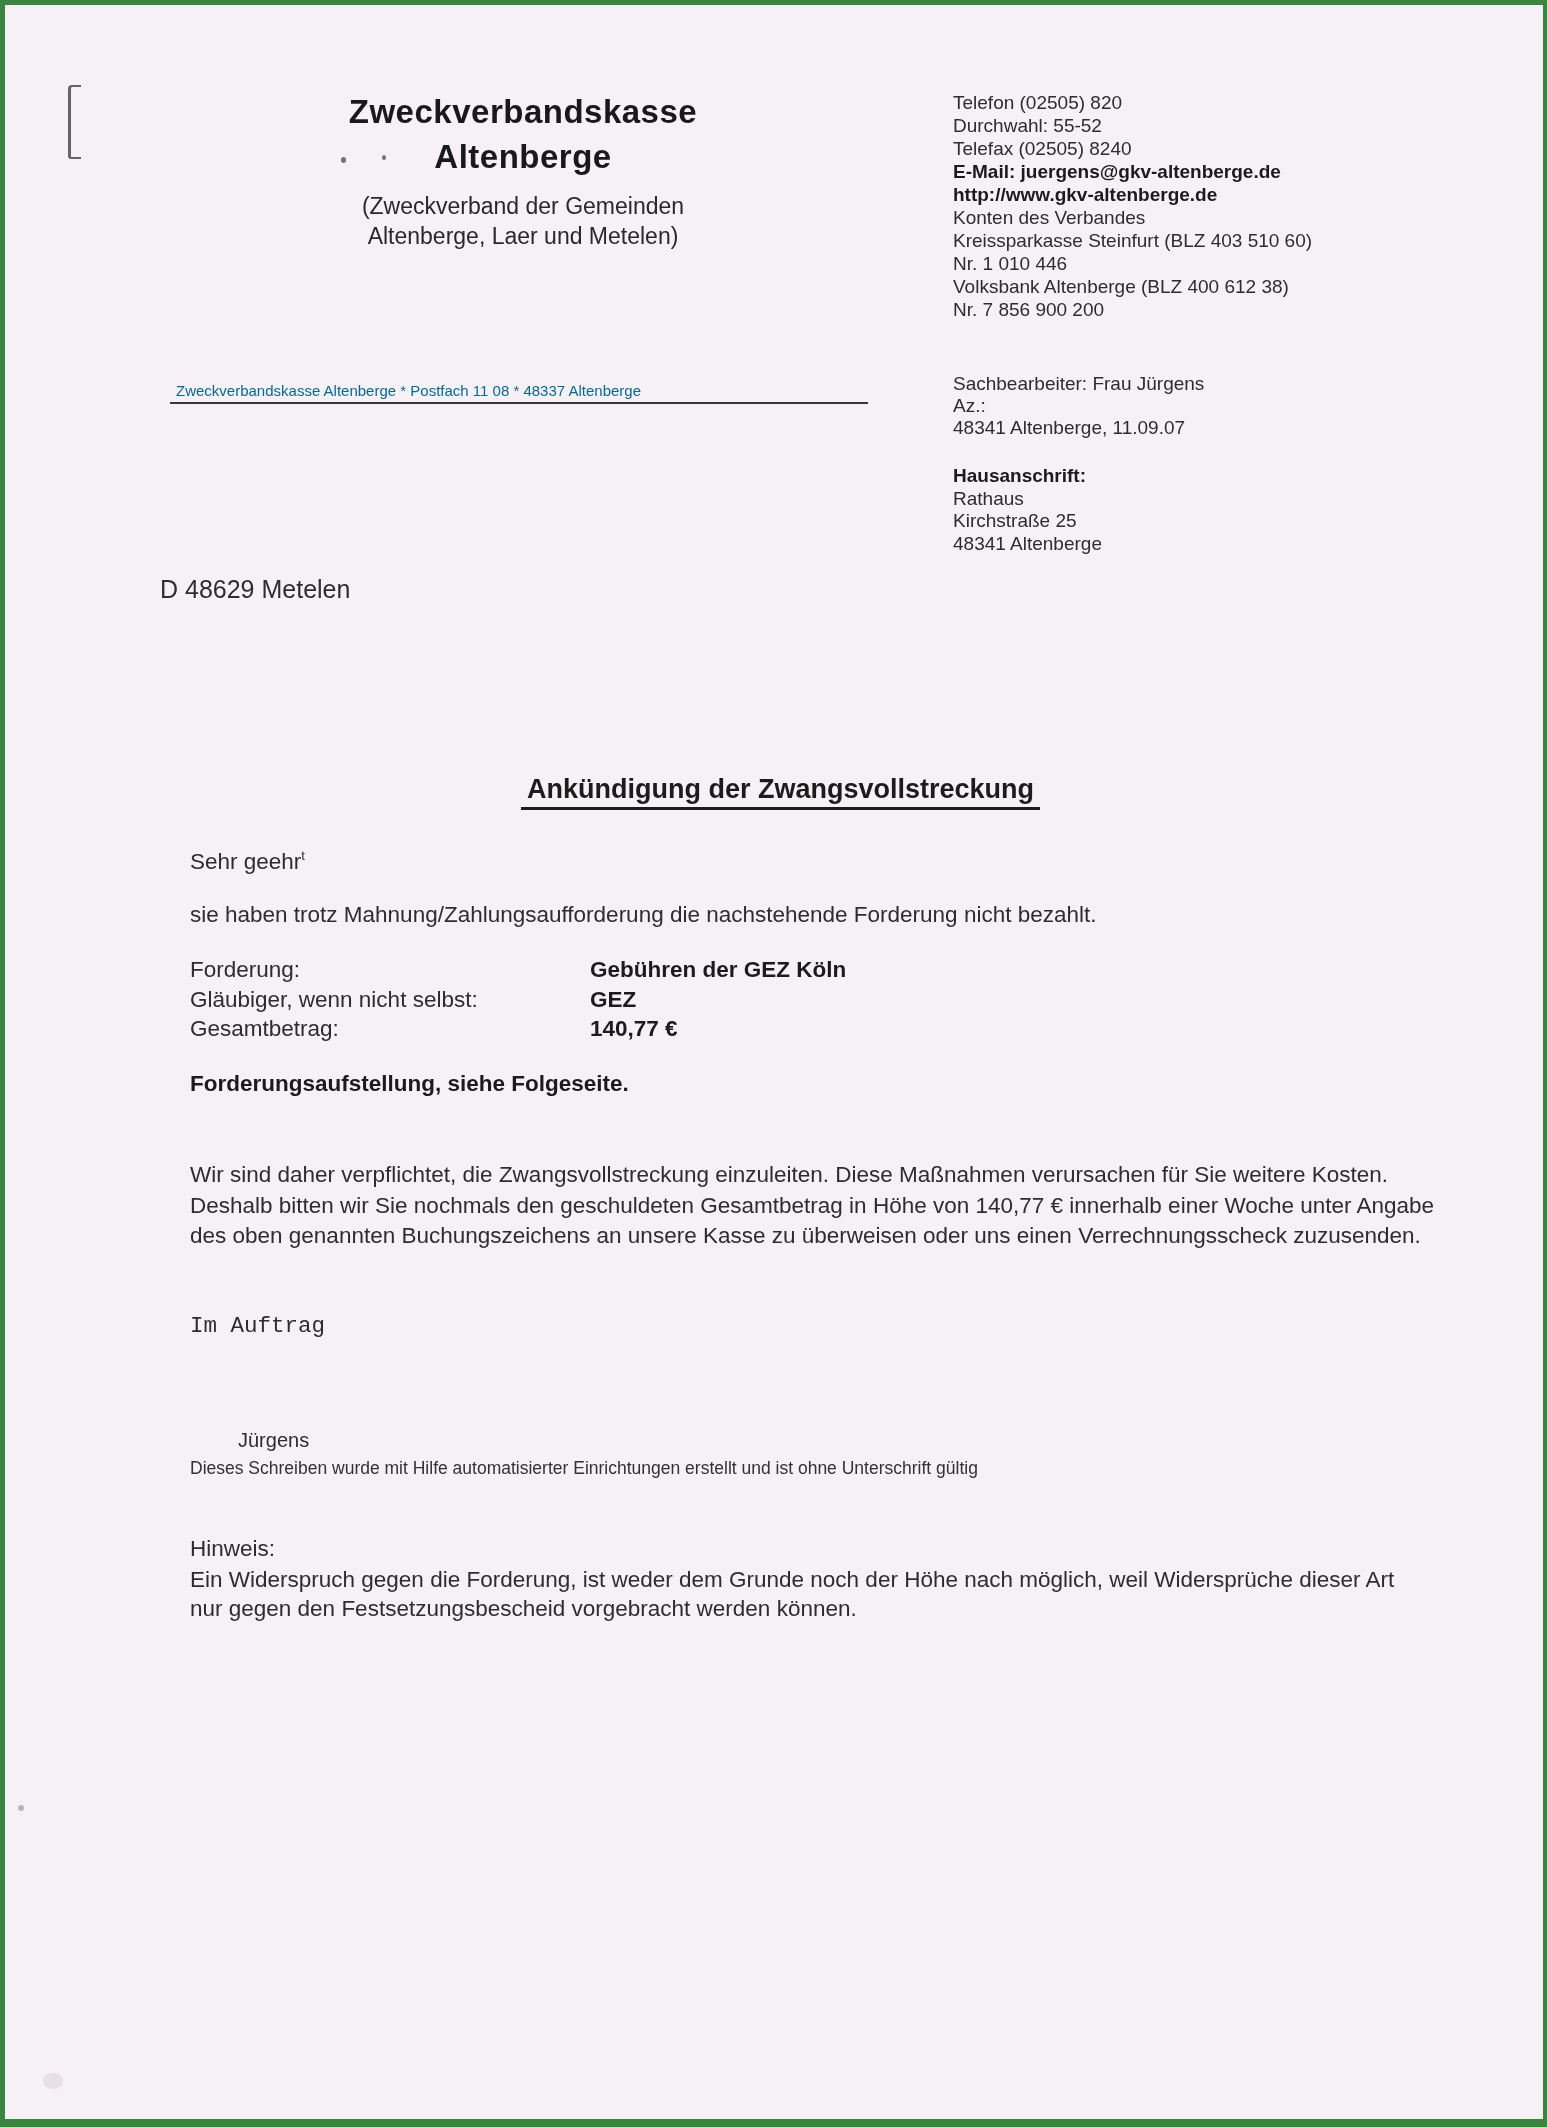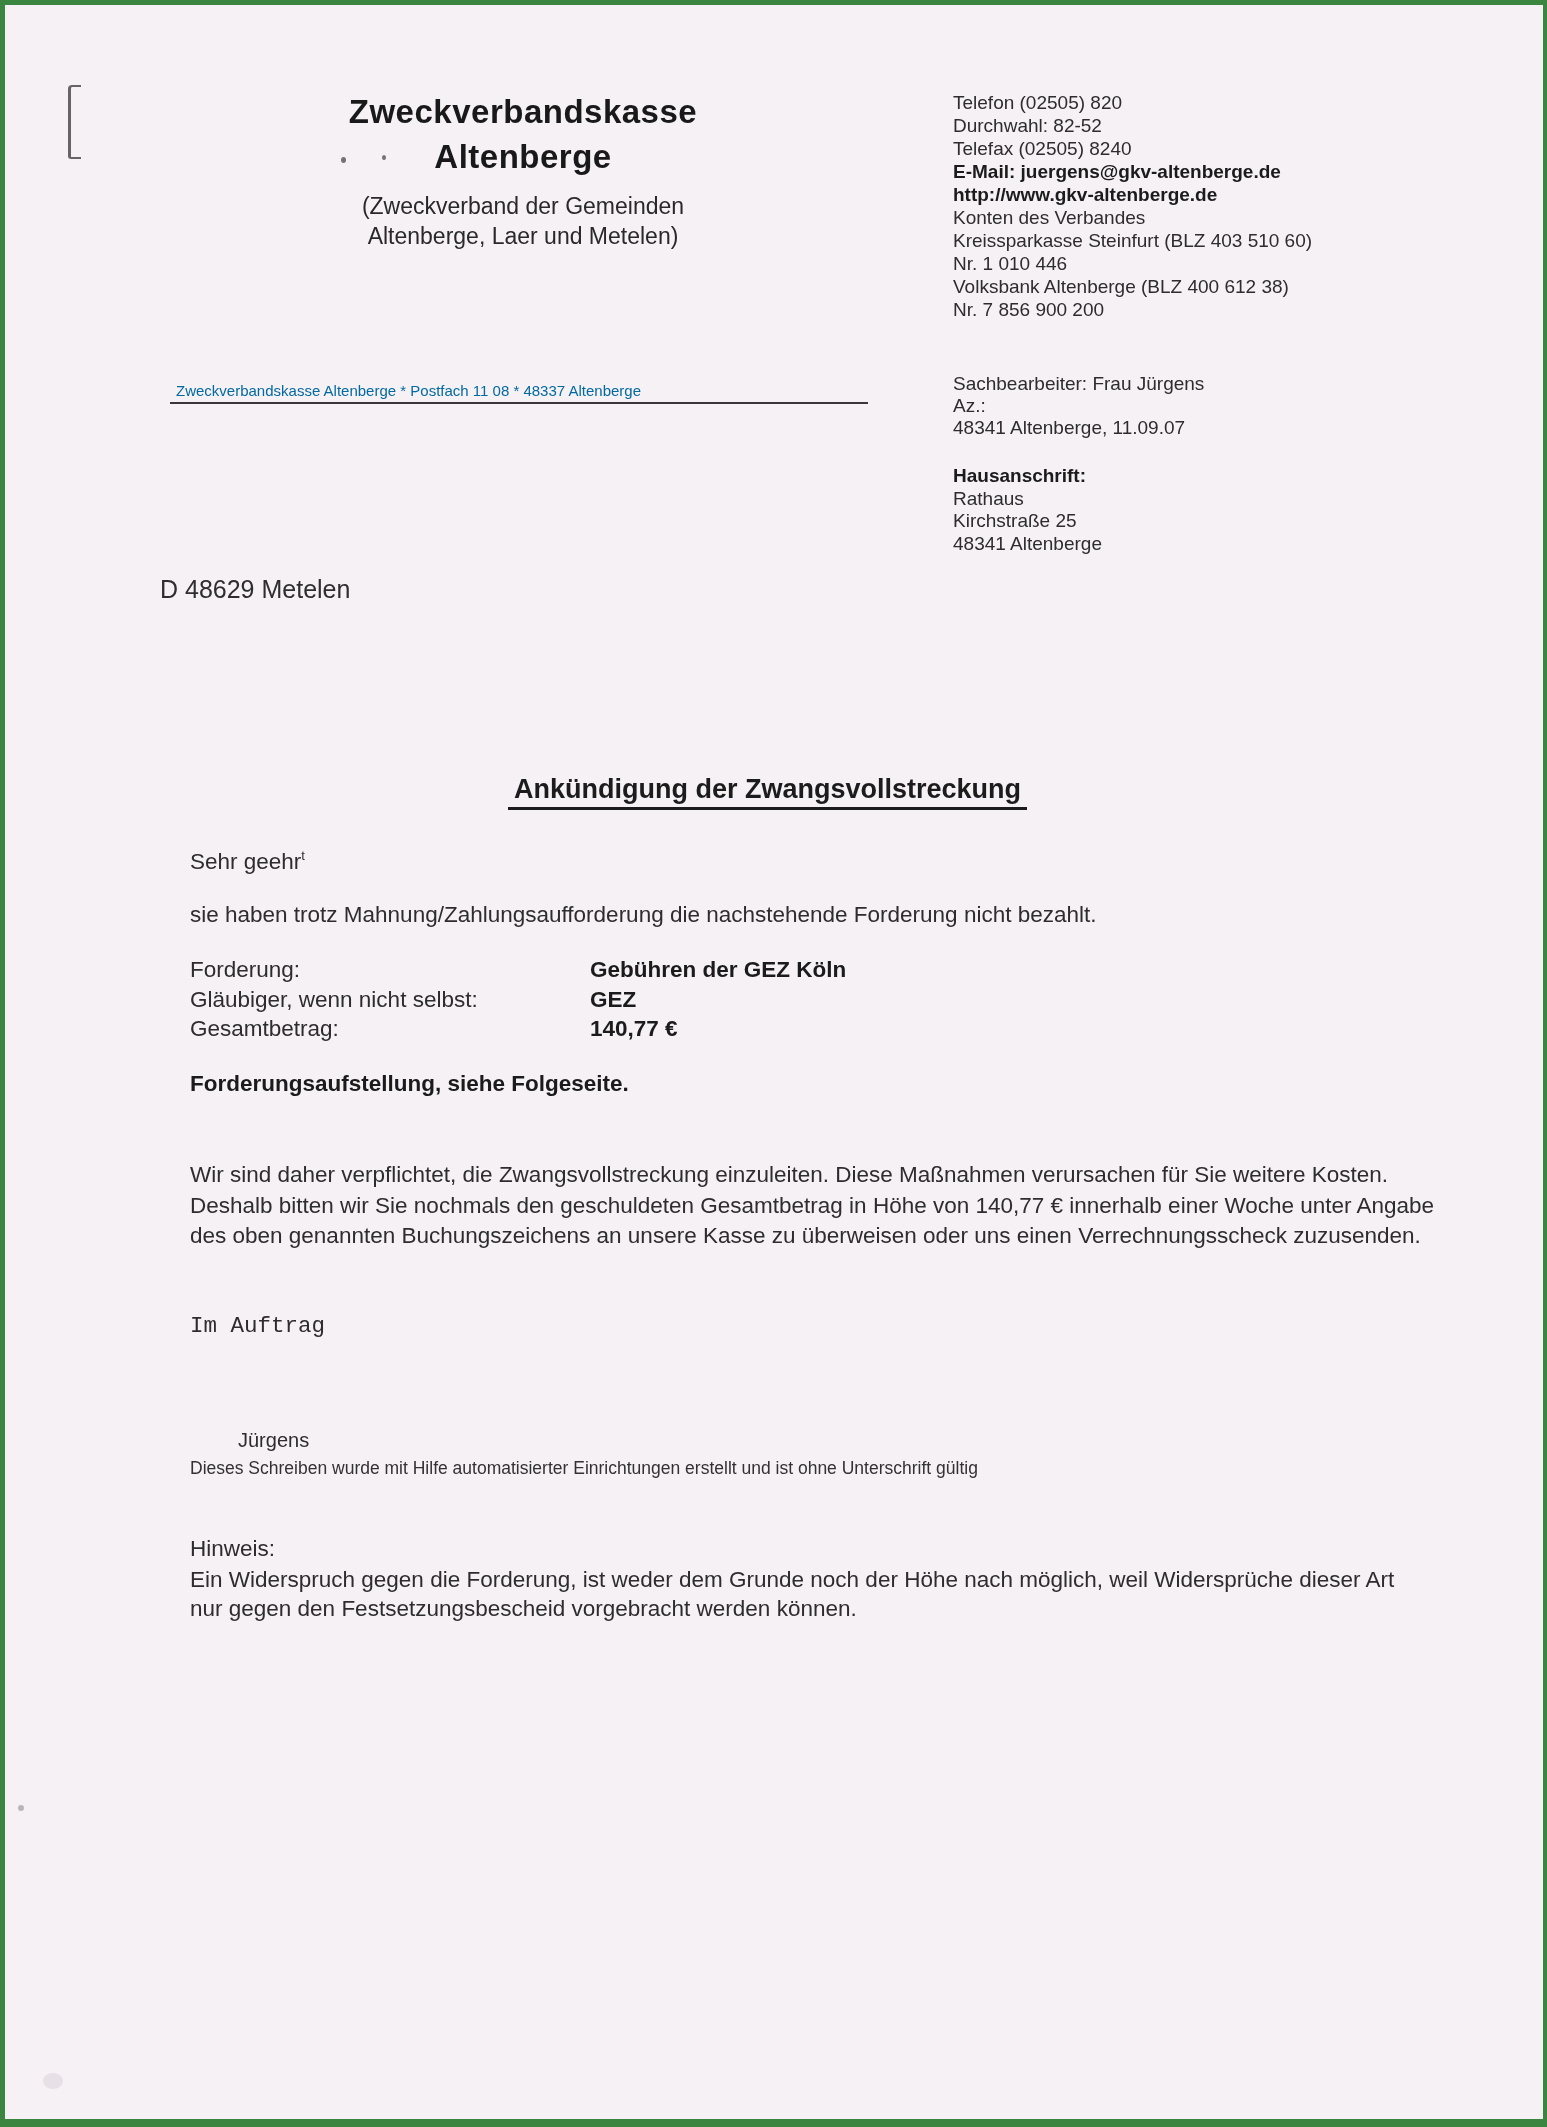--- a/index.html
+++ b/index.html
@@ -45,21 +45,21 @@
   
   .sender{
     left:165px;top:377px;width:692px;
     font-size:15px;color:#0369a1;
     border-bottom:2px solid #3a373a;
     padding-bottom:3px;padding-left:6px;
   }
   .recipient{left:155px;top:570px;font-size:25px;color:#2f2d2f;}
   
   .subject{
-    left:129px;top:769px;width:1267px;text-align:center;
+    left:142px;top:769px;width:1267px;text-align:center;
     font-size:27px;font-weight:bold;color:#1d1c1d;
   }
   .subject span{
     border-bottom:3px solid #1d1c1d;
     padding:0 6px 3px 6px;
   }
   .salutation{left:185px;top:843px;font-size:22.5px;}
   .salutation sup{font-size:13px;}
   .intro{left:185px;top:897px;font-size:22.5px;}
   
@@ -90,21 +90,21 @@
     <div class="org-line">Zweckverbandskasse</div>
     <div class="org-line">Altenberge</div>
     <div class="org-sub">
       <div>(Zweckverband der Gemeinden</div>
       <div>Altenberge, Laer und Metelen)</div>
     </div>
   </div>
 
   <div class="abs contact">
     <div>Telefon (02505) 820</div>
-    <div>Durchwahl: 82-52</div>
+    <div>Durchwahl: 55-52</div>
     <div>Telefax (02505) 8240</div>
     <div class="b">E-Mail: juergens@gkv-altenberge.de</div>
     <div class="b">http://www.gkv-altenberge.de</div>
     <div>Konten des Verbandes</div>
     <div>Kreissparkasse Steinfurt (BLZ 403 510 60)</div>
     <div>Nr. 1 010 446</div>
     <div>Volksbank Altenberge (BLZ 400 612 38)</div>
     <div>Nr. 7 856 900 200</div>
   </div>
 

